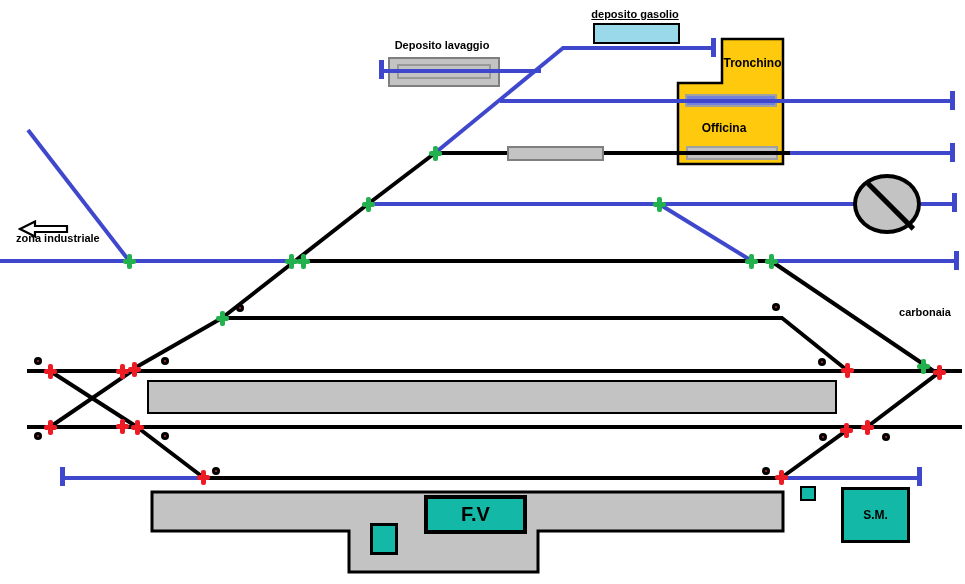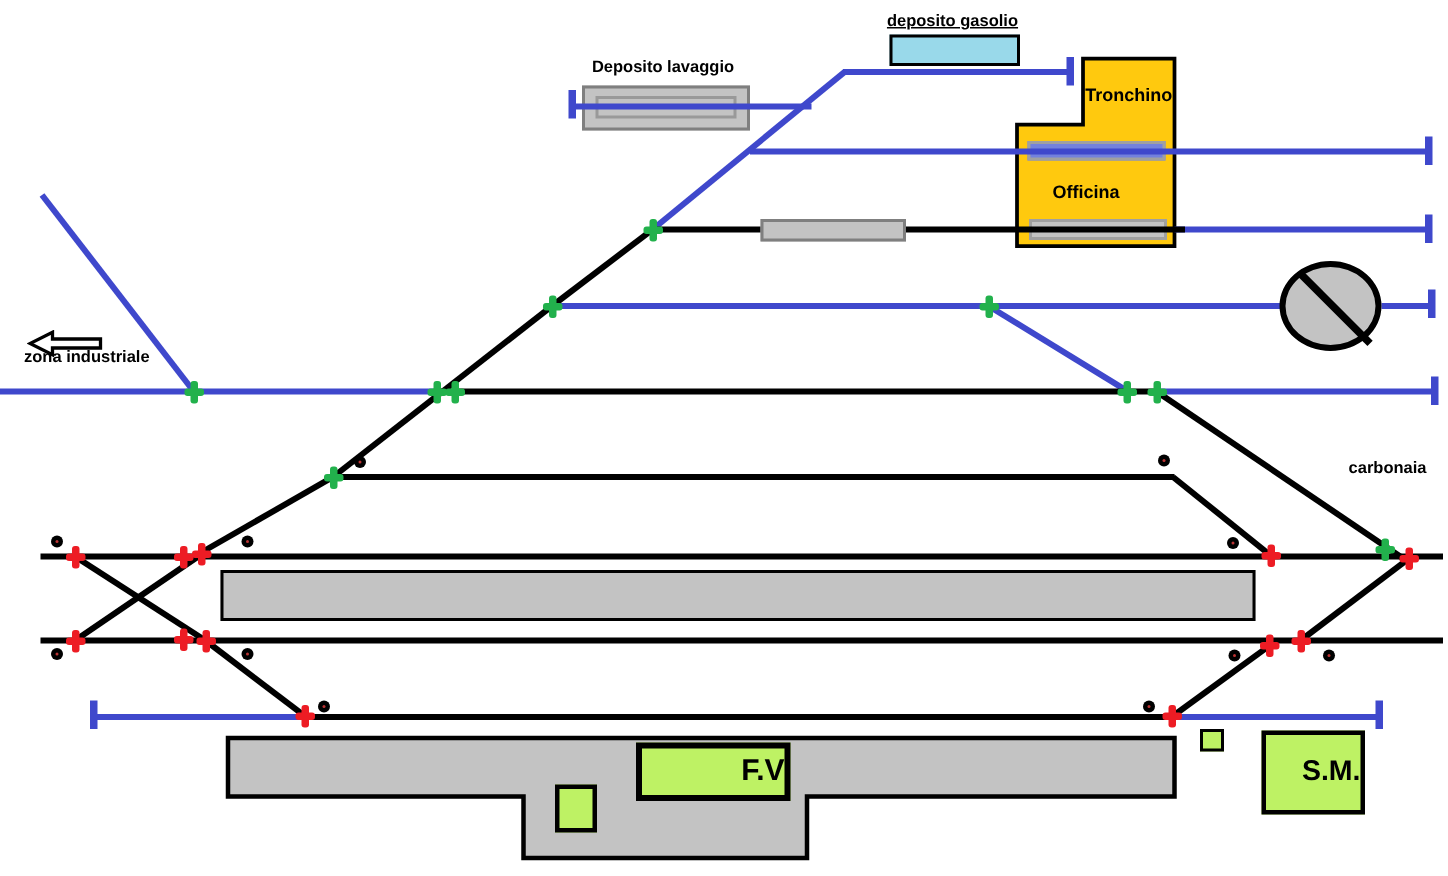--- a/index.html
+++ b/index.html
@@ -12,21 +12,21 @@
   .cap{position:absolute;width:5px;height:19px;background:#3F48CC;}
   .plus{position:absolute;width:15px;height:15px;}
   .plus::before{content:"";position:absolute;left:5px;top:0;width:5px;height:15px;border-radius:2px;}
   .plus::after{content:"";position:absolute;left:1px;top:5px;width:13px;height:5px;border-radius:2px;}
   .plus.green::before,.plus.green::after{background:#22B14C;}
   .plus.red::before,.plus.red::after{background:#ED1C24;}
   .dot{position:absolute;width:8px;height:8px;background:#000;border-radius:50%;}
   .dot::after{content:"";position:absolute;left:3px;top:3px;width:2px;height:2px;background:#b33;border-radius:50%;}
   .lbl{position:absolute;color:#000;font-weight:bold;font-size:11px;white-space:nowrap;}
   .platform{position:absolute;background:#C3C3C3;}
-  .ybox{position:absolute;background:#bef264;border:3px solid #000;display:flex;align-items:center;justify-content:flex-end;color:#000;font-weight:bold;}
+  .ybox{position:absolute;background:#14b8a6;border:3px solid #000;display:flex;align-items:center;justify-content:center;color:#000;font-weight:bold;}
   svg{position:absolute;}
 </style>
 </head>
 <body>
 
 <div id="stage">
 
   <svg style="left:675px;top:36px;" width="112" height="132" viewBox="0 0 112 132">
     <polygon points="47,3 108,3 108,128 3,128 3,47 47,47" fill="#FFC90E" stroke="#000" stroke-width="2.5"></polygon>
   </svg>
@@ -91,21 +91,21 @@
   <div class="cap" style="left:952px;top:193px;"></div>
   <div class="cap" style="left:954px;top:251px;"></div>
   <div class="cap" style="left:60px;top:467px;"></div>
   <div class="cap" style="left:917px;top:467px;"></div>
 
   <div class="ybox" style="left:424px;top:495px;width:95px;height:31px;border-width:4px;font-size:20px;">
     <span>F.V</span>
   </div>
   <div class="ybox" style="left:370px;top:523px;width:22px;height:26px;"></div>
   <div class="ybox" style="left:800px;top:486px;width:12px;height:11px;border-width:2.5px;"></div>
-  <div class="ybox" style="left:841px;top:487px;width:63px;height:50px;font-size:19px;">
+  <div class="ybox" style="left:841px;top:487px;width:63px;height:50px;font-size:12px;">
     <span>S.M.</span>
   </div>
 
   <div class="plus green" style="left:122px;top:254px;"></div>
   <div class="plus green" style="left:428px;top:146px;"></div>
   <div class="plus green" style="left:361px;top:197px;"></div>
   <div class="plus green" style="left:284px;top:254px;"></div>
   <div class="plus green" style="left:296px;top:254px;"></div>
   <div class="plus green" style="left:652px;top:197px;"></div>
   <div class="plus green" style="left:744px;top:254px;"></div>

